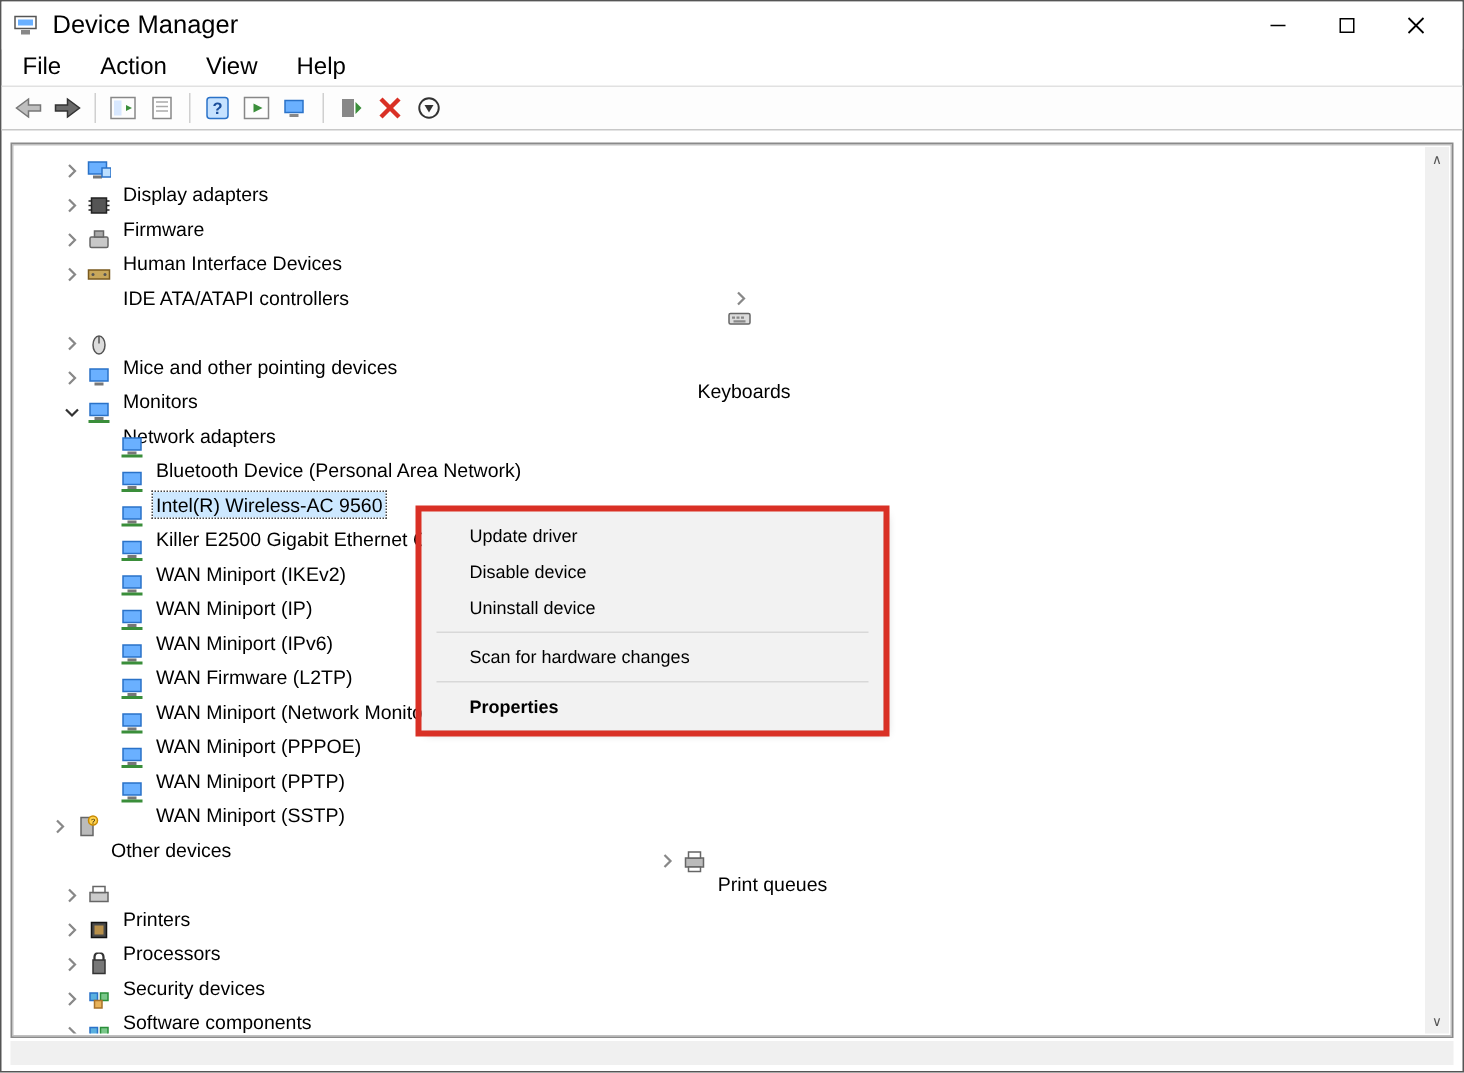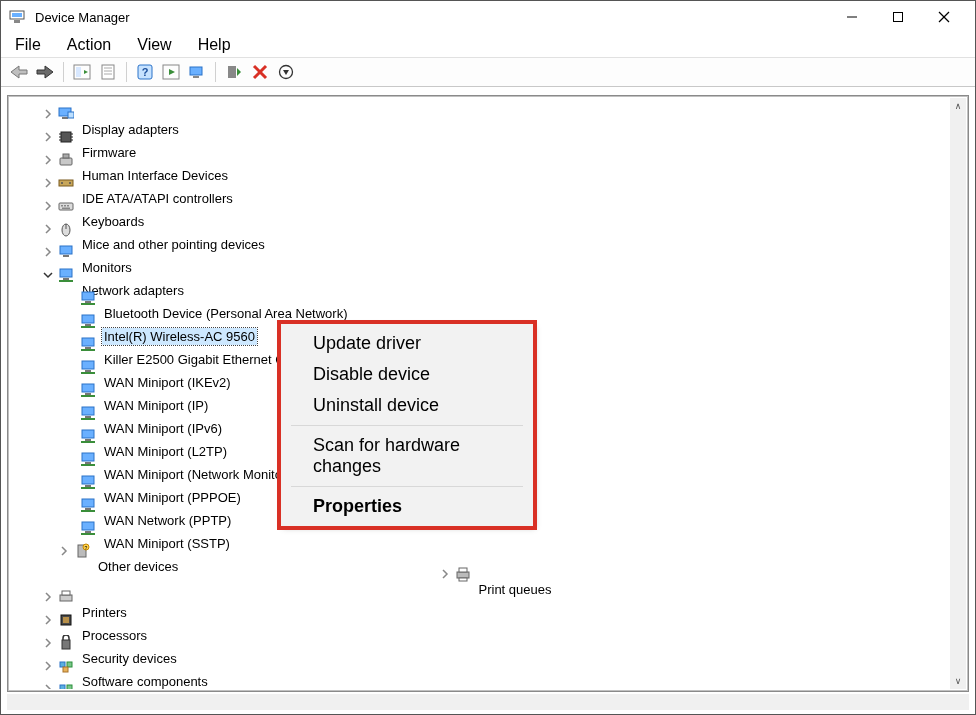--- a/index.html
+++ b/index.html
@@ -21,21 +21,21 @@
     display: flex;
     align-items: center;
     padding: 0 8px 0 8px;
     background: #fff;
   }
   .titlebar .app-icon {
     width: 16px; height: 16px;
     margin-right: 10px;
     display:inline-flex; align-items:center; justify-content:center;
   }
-  .titlebar .title { font-size: 13px; }
+  .titlebar .title { font-size: 17px; }
   .win-controls {
     margin-left: auto;
     display: flex;
     gap: 0;
   }
   .win-btn {
     width: 46px; height: 32px;
     display: flex; align-items: center; justify-content: center;
     font-family: "Segoe UI Symbol", sans-serif;
     font-size: 12px;
@@ -122,27 +122,27 @@
   .vscroll .up { top:0; }
   .vscroll .down { bottom:0; }
   
   .statusbar {
     position:absolute; left:6px; right:6px; bottom:4px; height:16px;
     background:#f0f0f0;
   }
   
   .context-menu {
     position: absolute;
-    left: 280px; top: 323px;
-    width: 252px;
+    left: 280px; top: 340px;
+    width: 308px;
     background: #f2f2f2;
     outline: 4px solid #d93025;
     box-shadow: 2px 2px 6px rgba(0,0,0,0.25);
     padding: 4px 2px;
-    font-size: 18px;
+    font-size: 12px;
     z-index: 50;
   }
   .cm-item {
     padding: 5px 14px 5px 30px;
   }
   .cm-item.bold { font-weight: 700; }
   .cm-sep {
     height: 1px; background: #d8d8d8; margin: 4px 8px;
   }
   svg { display:block; }
@@ -311,21 +311,21 @@
         </span>
         <span class="dev-icon">
           <svg width="16" height="16" viewBox="0 0 16 16">
             <rect x="1" y="5" width="14" height="6" fill="#c8a75b" stroke="#7a5a1f"></rect>
             <circle cx="4" cy="8" r="1" fill="#555"></circle>
             <circle cx="12" cy="8" r="1" fill="#555"></circle>
           </svg>
         </span>
         <span class="label-txt">IDE ATA/ATAPI controllers</span>
       </div>
-      <div class="tree-row" style="padding-left: 32px;">
+      <div class="tree-row" style="padding-left: 32px; flex-direction: column;">
         <span class="expander">
           <svg width="10" height="10" viewBox="0 0 10 10">
             <polyline points="3,1 7,5 3,9" fill="none" stroke="#888" stroke-width="1.5"></polyline>
           </svg>
         </span>
         <span class="dev-icon">
           <svg width="16" height="16" viewBox="0 0 16 16">
             <rect x="1" y="5" width="14" height="7" rx="1" fill="#dcdcdc" stroke="#666"></rect>
             <rect x="3" y="7" width="2" height="1.5" fill="#888"></rect>
             <rect x="6" y="7" width="2" height="1.5" fill="#888"></rect>
@@ -446,21 +446,21 @@
       </div>
       <div class="tree-row" style="padding-left: 54px;">
         <span class="expander none"></span>
         <span class="dev-icon">
           <svg width="16" height="16" viewBox="0 0 16 16">
             <rect x="2" y="2" width="12" height="8" fill="#6ab0ff" stroke="#2a72c8"></rect>
             <rect x="5" y="11" width="6" height="2" fill="#777"></rect>
             <rect x="1" y="13" width="14" height="2" fill="#3a8e3a"></rect>
           </svg>
         </span>
-        <span class="label-txt">WAN Miniport (L2TP)</span>
+        <span class="label-txt">WAN Firmware (L2TP)</span>
       </div>
       <div class="tree-row" style="padding-left: 54px;">
         <span class="expander none"></span>
         <span class="dev-icon">
           <svg width="16" height="16" viewBox="0 0 16 16">
             <rect x="2" y="2" width="12" height="8" fill="#6ab0ff" stroke="#2a72c8"></rect>
             <rect x="5" y="11" width="6" height="2" fill="#777"></rect>
             <rect x="1" y="13" width="14" height="2" fill="#3a8e3a"></rect>
           </svg>
         </span>
@@ -479,34 +479,34 @@
       </div>
       <div class="tree-row" style="padding-left: 54px;">
         <span class="expander none"></span>
         <span class="dev-icon">
           <svg width="16" height="16" viewBox="0 0 16 16">
             <rect x="2" y="2" width="12" height="8" fill="#6ab0ff" stroke="#2a72c8"></rect>
             <rect x="5" y="11" width="6" height="2" fill="#777"></rect>
             <rect x="1" y="13" width="14" height="2" fill="#3a8e3a"></rect>
           </svg>
         </span>
-        <span class="label-txt">WAN Network (PPTP)</span>
+        <span class="label-txt">WAN Miniport (PPTP)</span>
       </div>
       <div class="tree-row" style="padding-left: 54px;">
         <span class="expander none"></span>
         <span class="dev-icon">
           <svg width="16" height="16" viewBox="0 0 16 16">
             <rect x="2" y="2" width="12" height="8" fill="#6ab0ff" stroke="#2a72c8"></rect>
             <rect x="5" y="11" width="6" height="2" fill="#777"></rect>
             <rect x="1" y="13" width="14" height="2" fill="#3a8e3a"></rect>
           </svg>
         </span>
         <span class="label-txt">WAN Miniport (SSTP)</span>
       </div>
-      <div class="tree-row" style="padding-left: 48px;">
+      <div class="tree-row" style="padding-left: 24px;">
         <span class="expander">
           <svg width="10" height="10" viewBox="0 0 10 10">
             <polyline points="3,1 7,5 3,9" fill="none" stroke="#888" stroke-width="1.5"></polyline>
           </svg>
         </span>
         <span class="dev-icon">
           <svg width="16" height="16" viewBox="0 0 16 16">
             <rect x="4" y="2" width="8" height="12" fill="#bbb" stroke="#666"></rect>
             <circle cx="12" cy="4" r="3" fill="#ffd24d" stroke="#c88a00"></circle>
             <text x="12" y="6.5" font-size="5" text-anchor="middle" fill="#000">?</text>

